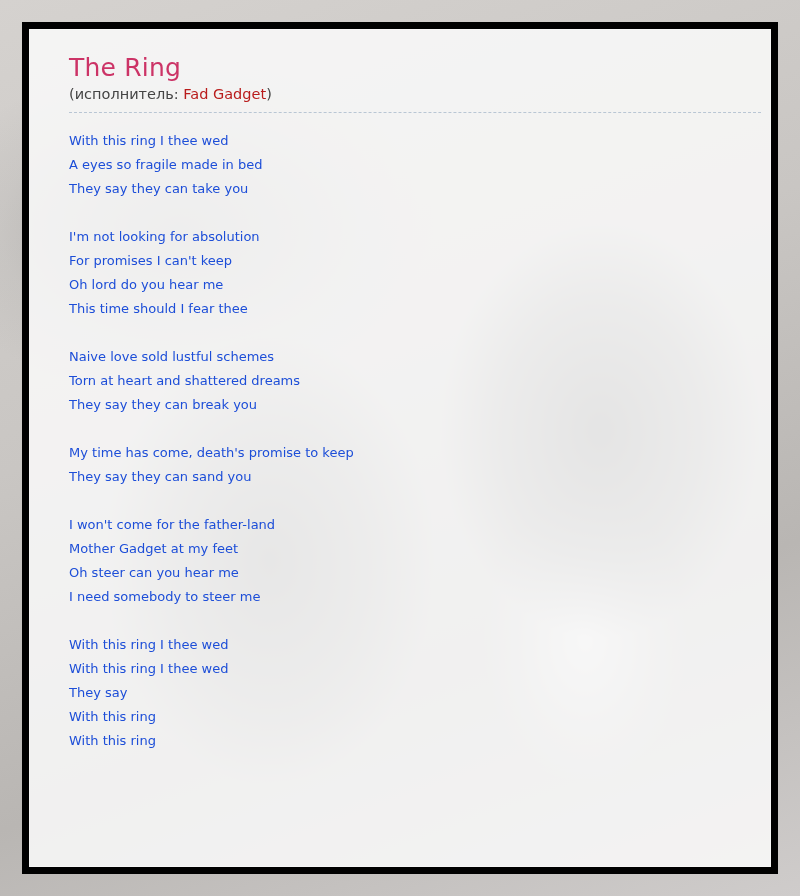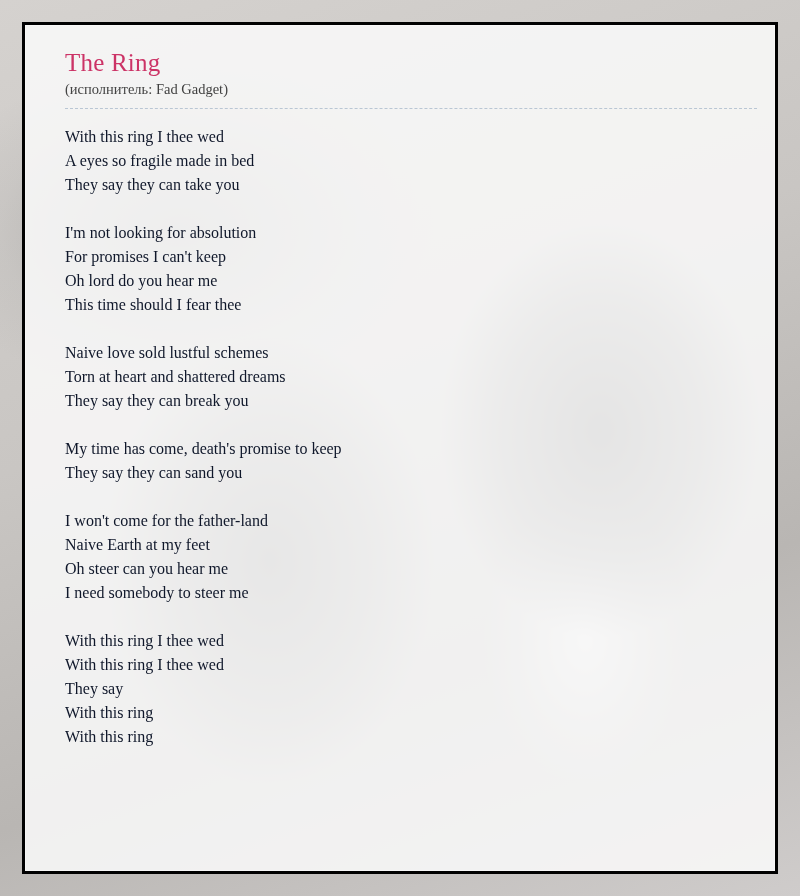--- a/index.html
+++ b/index.html
@@ -25,24 +25,23 @@
       radial-gradient(ellipse 300px 200px at 180px 230px, rgba(90,90,90,0.35) 0%, rgba(140,140,140,0.1) 60%, rgba(180,180,180,0) 85%),
       linear-gradient(160deg, #d5d2cf 0%, #c9c6c3 40%, #b9b6b3 70%, #cfcccb 100%);
   }
   .page-frame {
     position: absolute;
     left: 22px;
     top: 22px;
     width: 756px;
     height: 852px;
     box-sizing: border-box;
-    border: 3px solid #000000;
+    border: 7px solid #000000;
     background: rgba(248,248,248,0.88);
     box-shadow: 0 0 0 1px rgba(255,255,255,0.35) inset;
-    font-family: Liberation Serif, serif;
   }
   .content {
     position: absolute;
     left: 18px;
     top: 12px;
     right: 18px;
   }
   .song-title {
     font-size: 25px;
     color: #cc3366;
@@ -53,28 +52,28 @@
   .byline {
     margin: 0 0 8px 22px;
     font-size: 14.5px;
     color: #444;
     padding-bottom: 10px;
     border-bottom: 1px dashed #b9c6d4;
     width: 692px;
     box-sizing: border-box;
   }
   .byline a {
-    color: #404040;
+    color: #b91c1c;
     text-decoration: none;
   }
   .lyrics {
     margin: 16px 0 0 22px;
-    font-size: 16px;
+    font-size: 13px;
     line-height: 24px;
-    color: #0f172a;
+    color: #1d4ed8;
   }
   .stanza {
     margin-bottom: 24px;
   }
   .line {
     white-space: pre;
   }
 </style>
 </head>
 <body>
@@ -106,21 +105,21 @@
         <div class="line">Naive love sold lustful schemes</div>
         <div class="line">Torn at heart and shattered dreams</div>
         <div class="line">They say they can break you</div>
       </div>
       <div class="stanza">
         <div class="line">My time has come, death's promise to keep</div>
         <div class="line">They say they can sand you</div>
       </div>
       <div class="stanza">
         <div class="line">I won't come for the father-land</div>
-        <div class="line">Naive Earth at my feet</div>
+        <div class="line">Mother Gadget at my feet</div>
         <div class="line">Oh steer can you hear me</div>
         <div class="line">I need somebody to steer me</div>
       </div>
       <div class="stanza">
         <div class="line">With this ring I thee wed</div>
         <div class="line">With this ring I thee wed</div>
         <div class="line">They say</div>
         <div class="line">With this ring</div>
         <div class="line">With this ring</div>
       </div>

